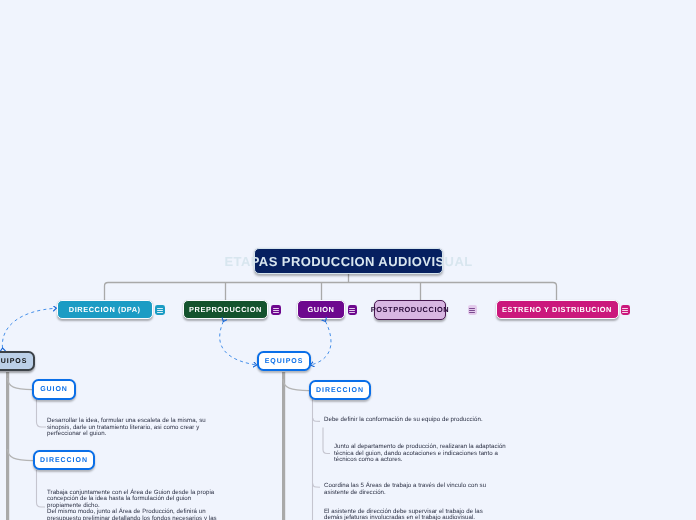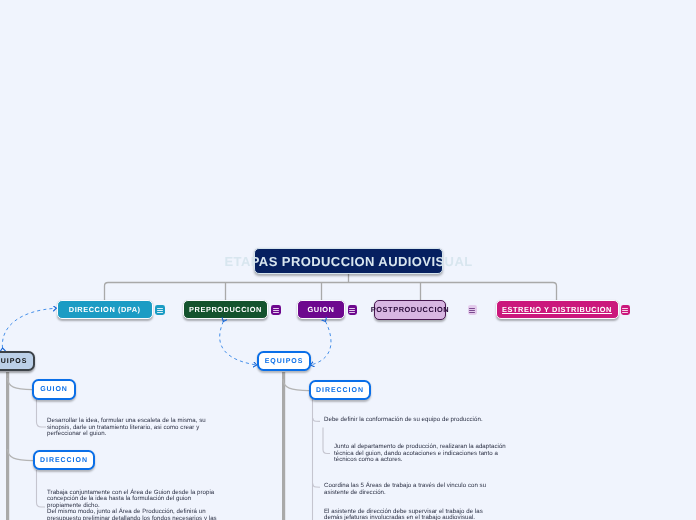--- a/index.html
+++ b/index.html
@@ -78,21 +78,21 @@
   </div>
   <div class="node lvl2" style="left:183px;top:300px;width:85px;height:19px;background:#14532d;">
     <span>PREPRODUCCION</span>
   </div>
   <div class="node lvl2" style="left:297px;top:300px;width:48px;height:19px;background:#6d088e;">
     <span>GUION</span>
   </div>
   <div class="node lvl2" style="left:374px;top:299.5px;width:72px;height:20px;background:#d8b6e2;color:#2a0b3a;border:1.2px solid #47154f;">
     <span>POSTPRODUCCION</span>
   </div>
-  <div class="node lvl2" style="left:495.5px;top:300px;width:123px;height:19px;background:#cb187c;text-decoration:underline;">
+  <div class="node lvl2" style="left:495.5px;top:300px;width:123px;height:19px;background:#cb187c;">
     <span>ESTRENO Y DISTRIBUCION</span>
   </div>
 
   <div class="noteicon" style="left:155px;top:305px;background:#1b9cc4;border-radius:2.4px;width:9.5px;height:10px;">
     <i class="bar" style="background:#d9eef7;top:2.5px;"></i>
     <i class="bar" style="background:#d9eef7;top:4.8px;"></i>
     <i class="bar" style="background:#d9eef7;top:7.1px;"></i>
   </div>
   <div class="noteicon" style="left:271px;top:305px;background:#6d088e;border-radius:2.4px;width:9.5px;height:10px;">
     <i class="bar" style="background:#e3ccec;top:2.5px;"></i>

